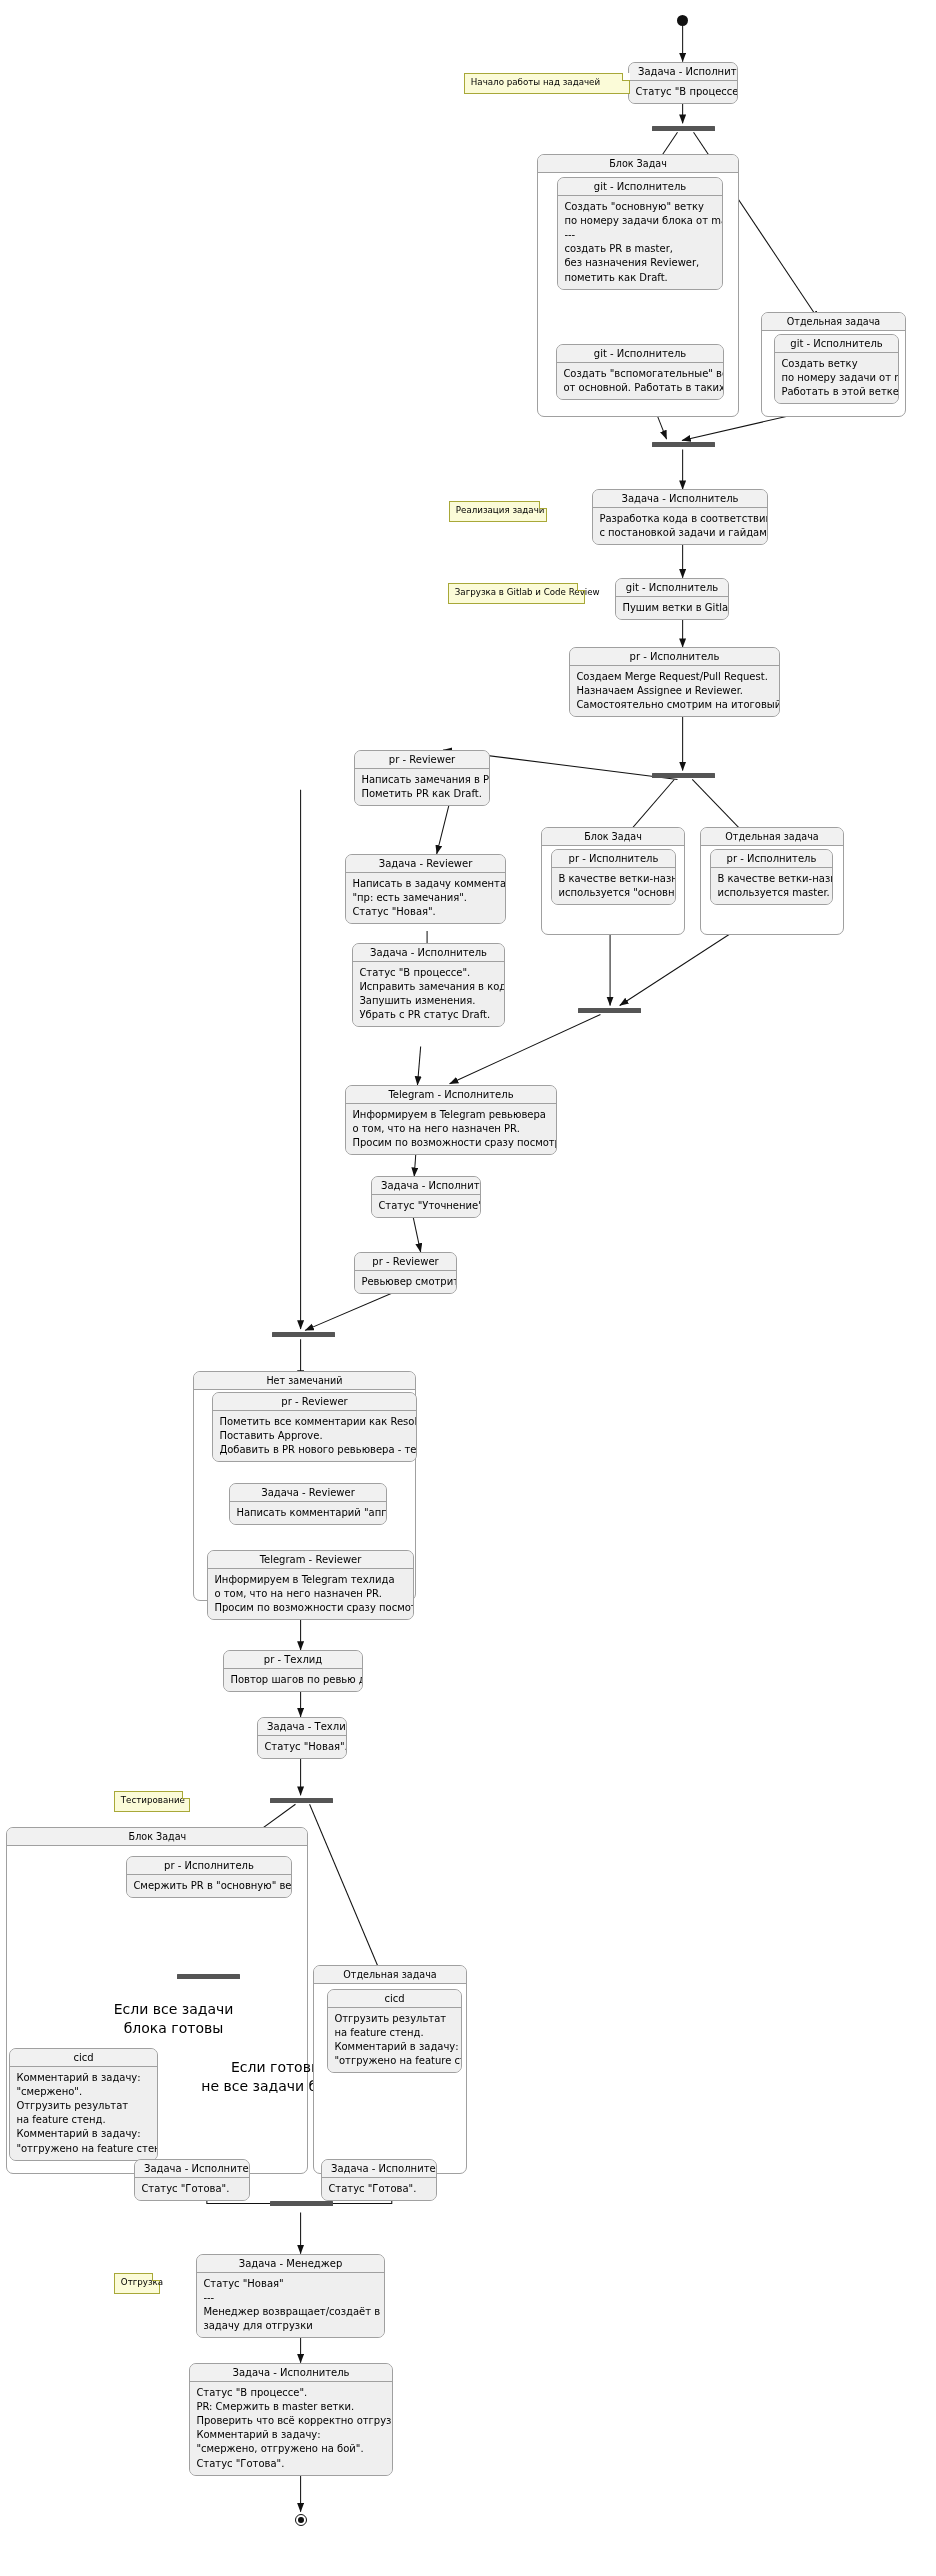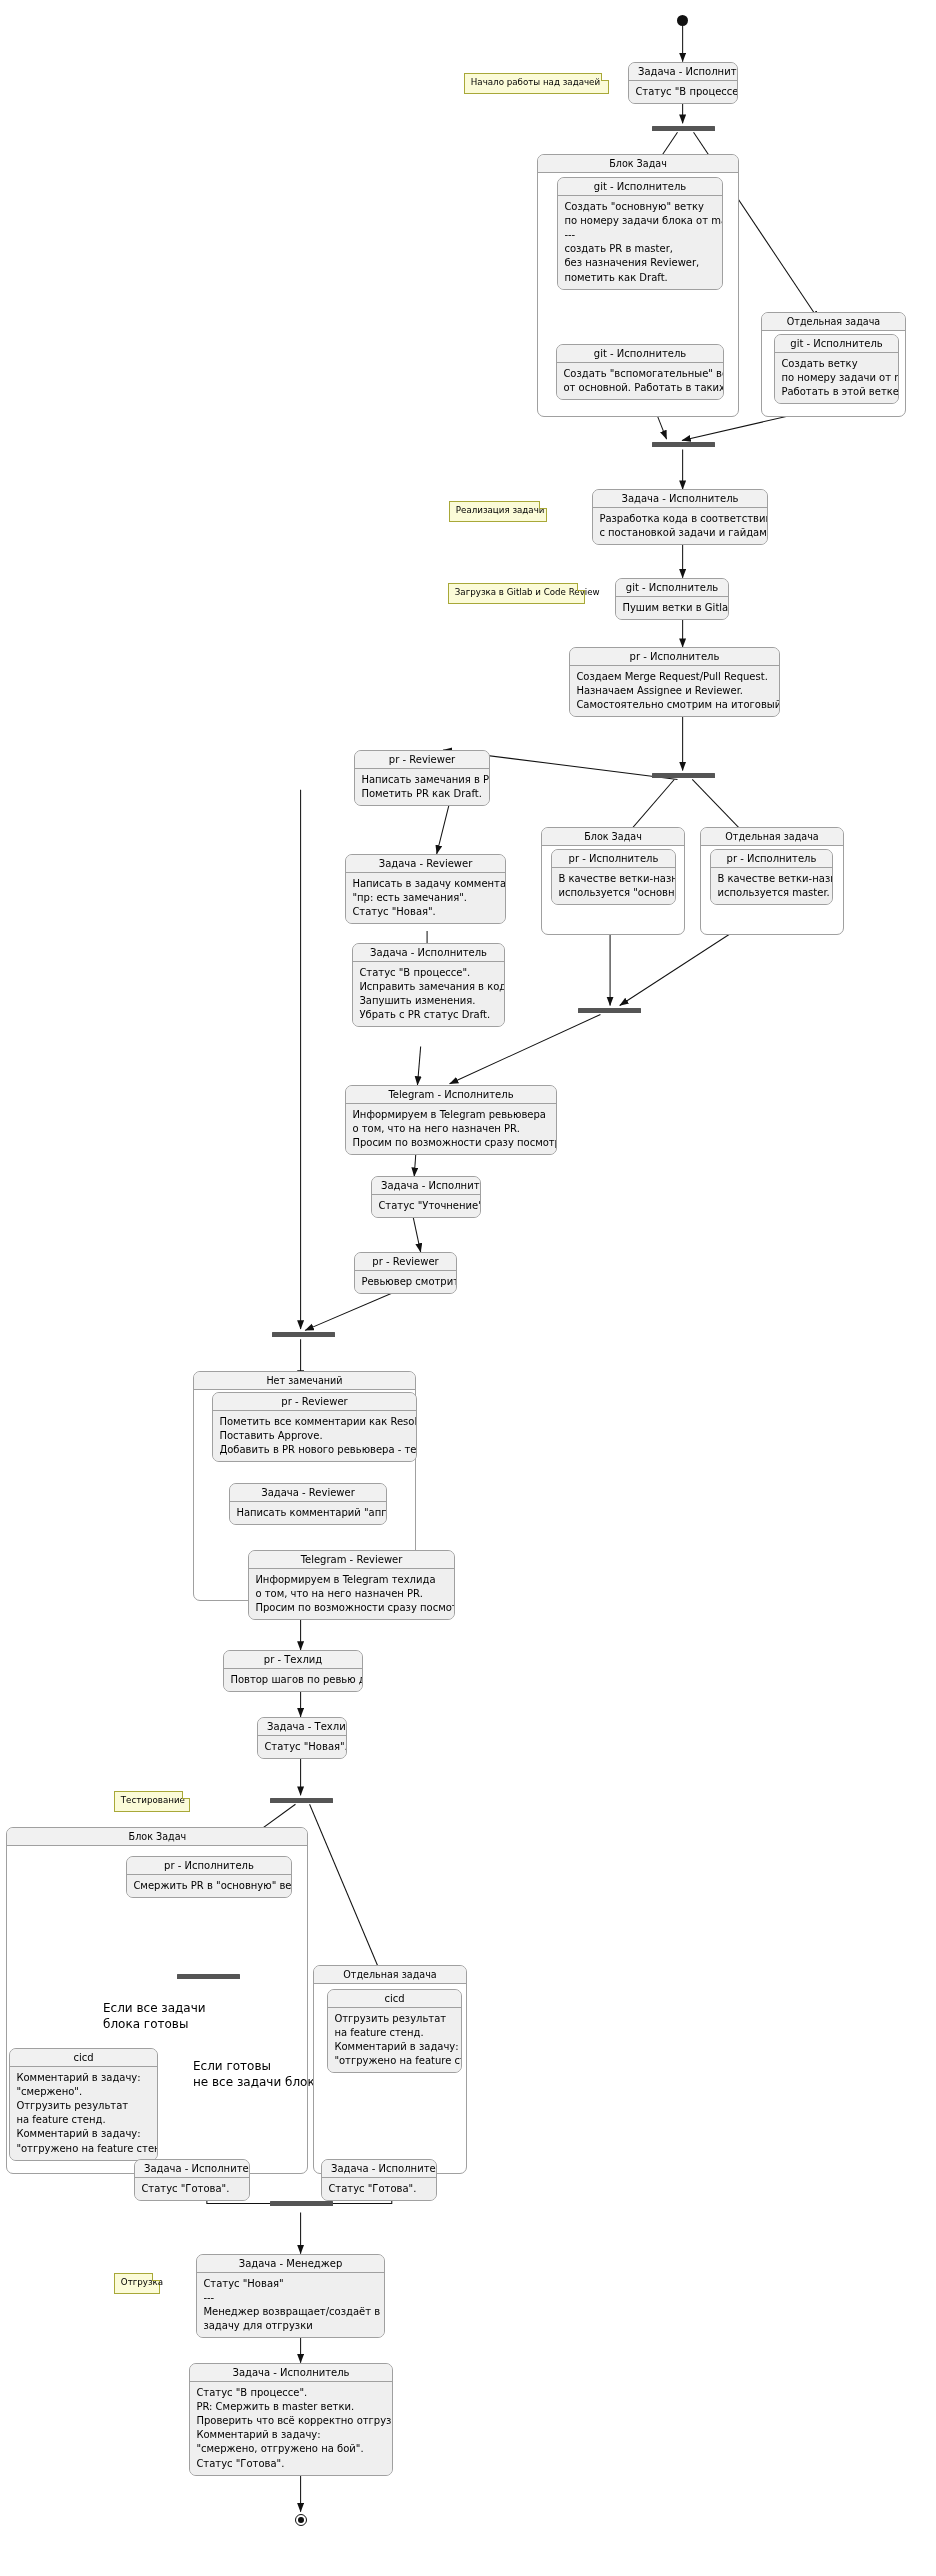--- a/index.html
+++ b/index.html
@@ -73,21 +73,21 @@
     border-bottom:0.6px solid #A8A838;
   }
 
   
   .bar{position:absolute;background:#555555;height:5.1px;border-radius:0.6px;}
   .dot-start{position:absolute;width:11px;height:11px;border-radius:50%;background:#111111;}
   .dot-end{position:absolute;width:12.2px;height:12.2px;border-radius:50%;background:#ffffff;border:1.3px solid #111;box-sizing:border-box;}
   .dot-end::after{content:"";position:absolute;left:1.9px;top:1.9px;width:5.8px;height:5.8px;border-radius:50%;background:#111;}
 
   
-  .elabel{position:absolute;font-size:12px;color:#000;line-height:1.35;white-space:pre;}
+  .elabel{position:absolute;font-size:14px;color:#000;line-height:1.35;white-space:pre;text-align:center;}
 
   svg.wires{position:absolute;left:0;top:0;width:937px;height:2576px;pointer-events:none;}
 </style>
 </head>
 <body>
 
 <div id="canvas">
 
   <svg class="wires" viewBox="0 0 1459 4012">
     <defs>
@@ -183,21 +183,21 @@
       <path d="M610,3410 L610,3432 L468,3432"></path>
     </g>
   </svg>
 
   <div class="dot-start" style="left:677px;top:15.4px;"></div>
 
   <div class="node" style="left:628px;top:62px;width:110px;">
     <div class="hdr">Задача - Исполнитель</div>
     <div class="body">Статус "В процессе"</div>
   </div>
-  <div class="note" style="left:464px;top:73px;width:145px;">Начало работы над задачей</div>
+  <div class="note" style="left:464px;top:73px;width:166px;">Начало работы над задачей</div>
 
   <div class="bar" style="left:652px;top:126px;width:63px;"></div>
 
   <div class="group" style="left:537px;top:154px;width:202px;height:263px;">
     <div class="gtitle">Блок Задач</div>
   </div>
   <div class="node" style="left:557px;top:177px;width:166px;">
     <div class="hdr">git - Исполнитель</div>
     <div class="body">Создать "основную" ветку
 по номеру задачи блока от master.
@@ -310,21 +310,21 @@
   <div class="node" style="left:212px;top:1392px;width:205px;">
     <div class="hdr">pr - Reviewer</div>
     <div class="body">Пометить все комментарии как Resolve.
 Поставить Approve.
 Добавить в PR нового ревьювера - техлида.</div>
   </div>
   <div class="node" style="left:229px;top:1483px;width:158px;">
     <div class="hdr">Задача - Reviewer</div>
     <div class="body">Написать комментарий "аппрув".</div>
   </div>
-  <div class="node" style="left:207px;top:1550px;width:207px;margin-left:41px;">
+  <div class="node" style="left:207px;top:1550px;width:207px;">
     <div class="hdr">Telegram - Reviewer</div>
     <div class="body">Информируем в Telegram техлида
 о том, что на него назначен PR.
 Просим по возможности сразу посмотреть.</div>
   </div>
 
   <div class="node" style="left:223px;top:1650px;width:140px;">
     <div class="hdr">pr - Техлид</div>
     <div class="body">Повтор шагов по ревью до аппрува.</div>
   </div>

